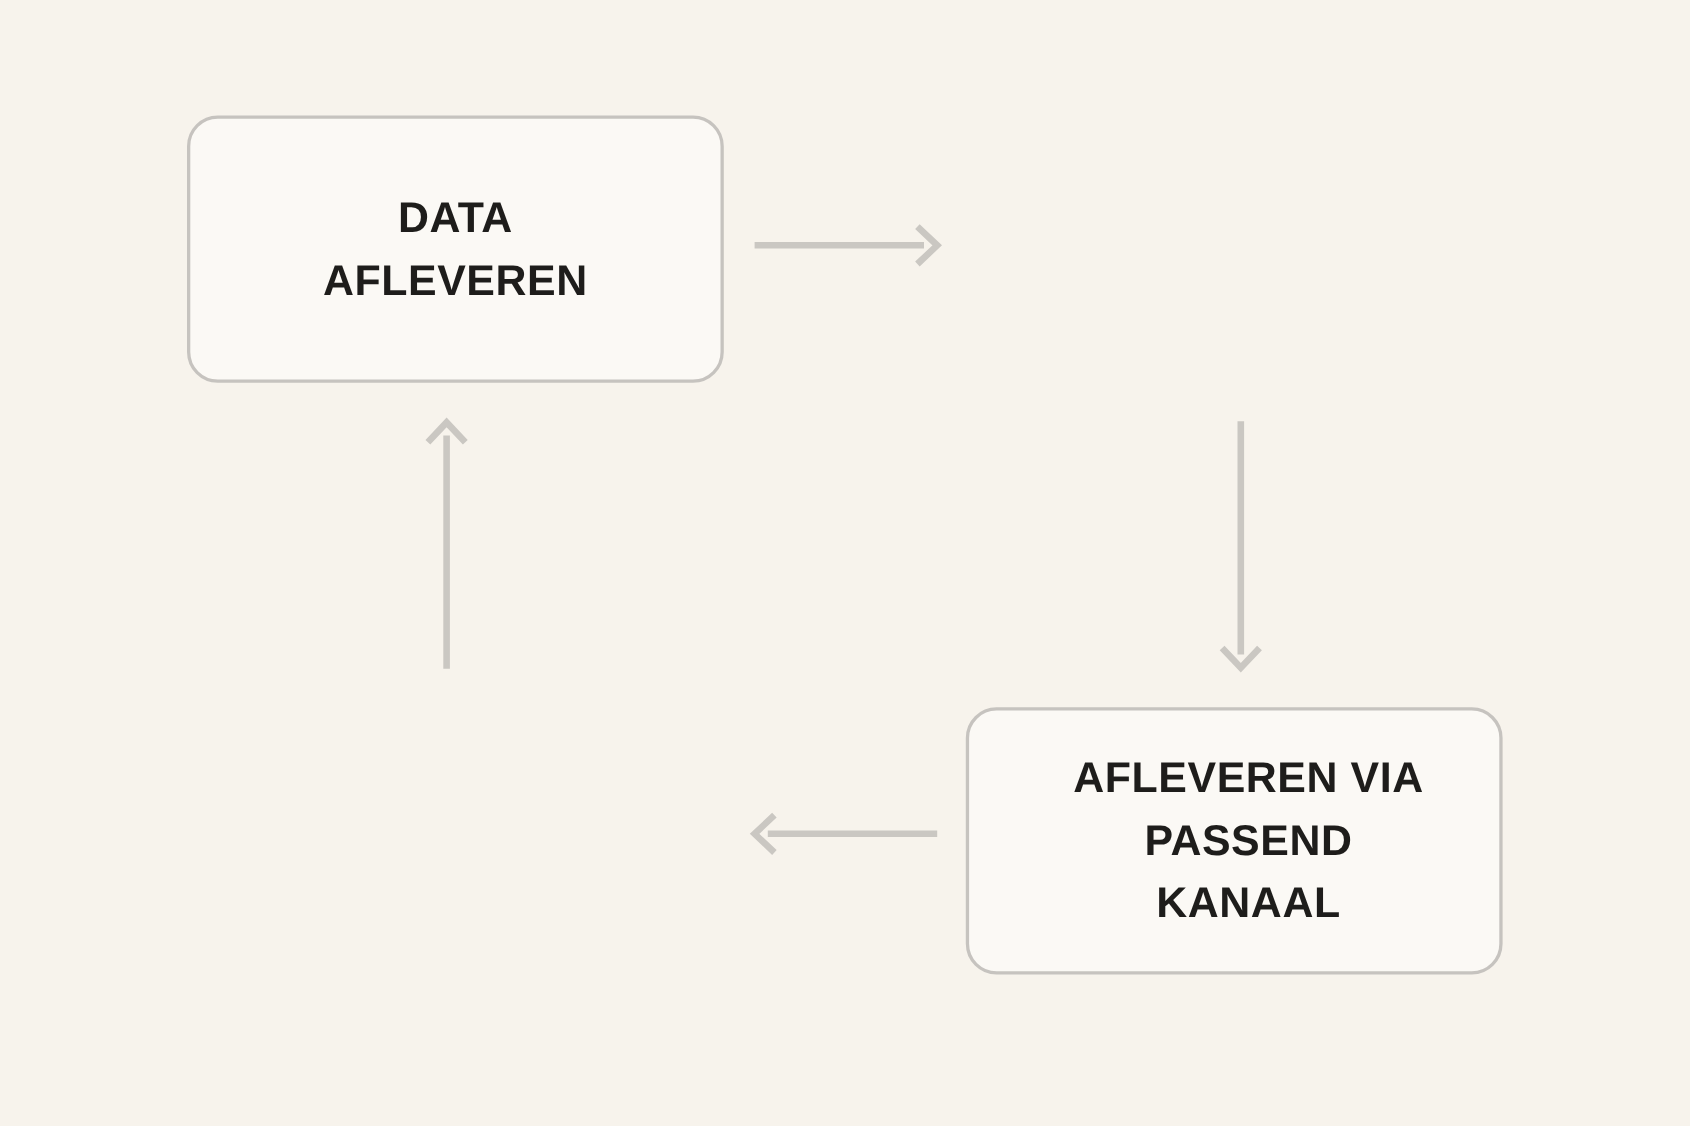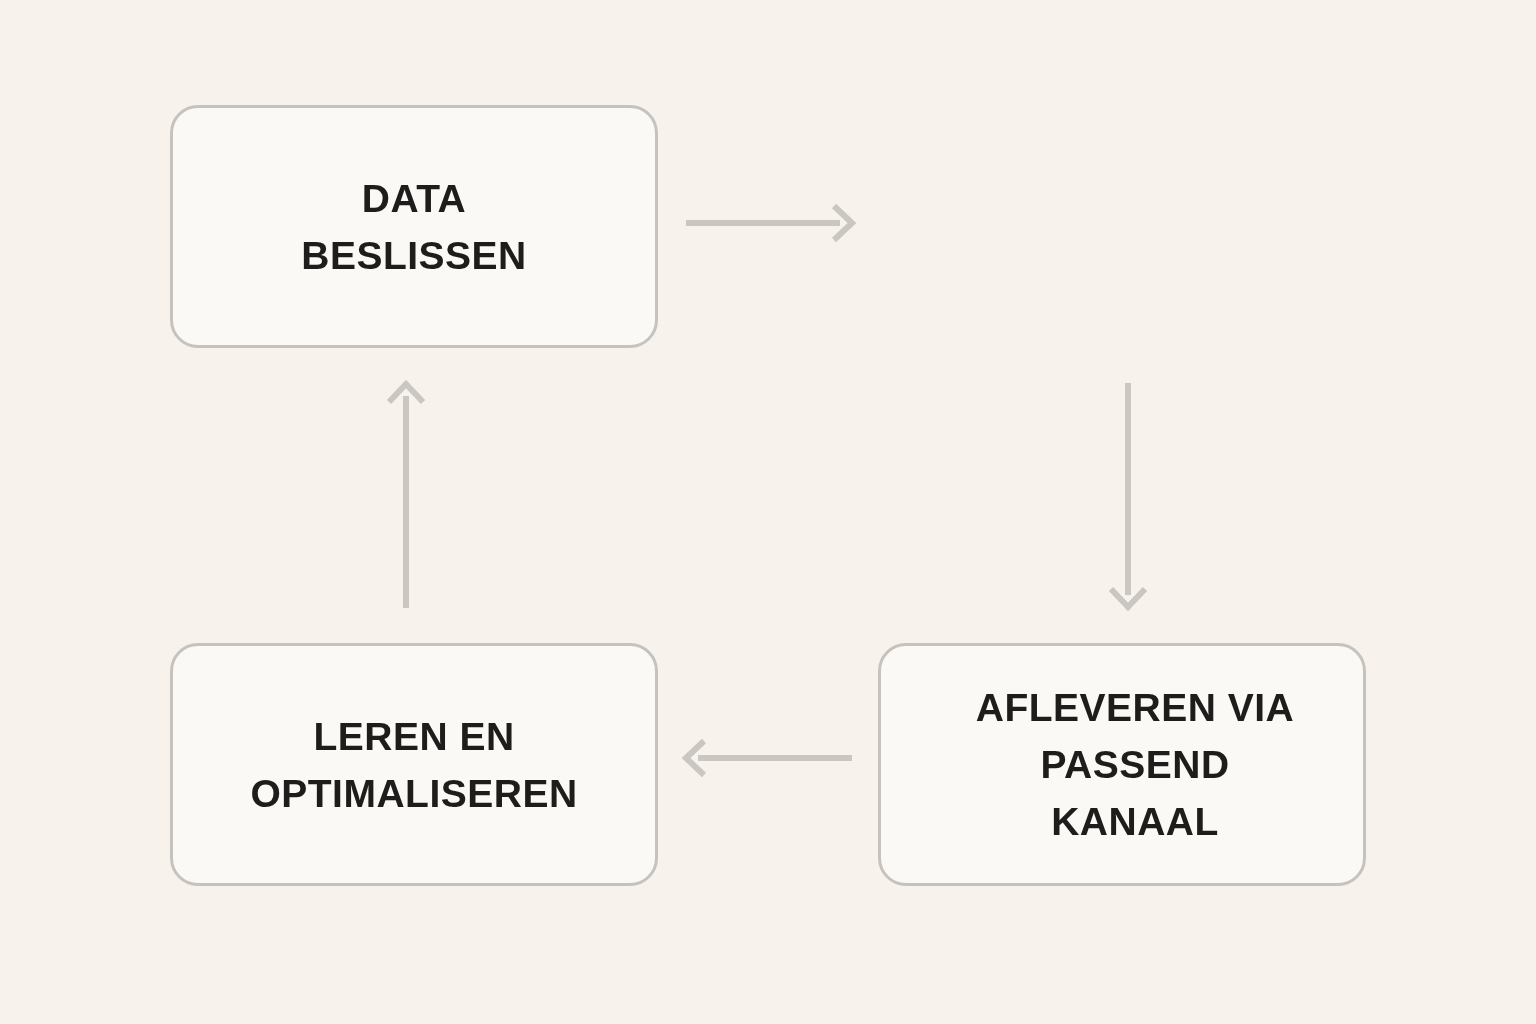--- a/index.html
+++ b/index.html
@@ -86,28 +86,24 @@
     </g>
 
     <g>
       <line x1="406" y1="608" x2="406" y2="396"></line>
       <polyline points="389,402 406,384 423,402"></polyline>
     </g>
   </svg>
 
   <div class="node" id="node-collect">
     <div class="node-label">DATA
-BESLISSEN</div>
+AFLEVEREN</div>
   </div>
 
 
   <div class="node" id="node-deliver">
     <div class="node-label">AFLEVEREN VIA
 PASSEND
 KANAAL</div>
   </div>
 
-  <div class="node" id="node-learn">
-    <div class="node-label">LEREN EN
-OPTIMALISEREN</div>
-  </div>
 
 </div>
 
 </body></html>

